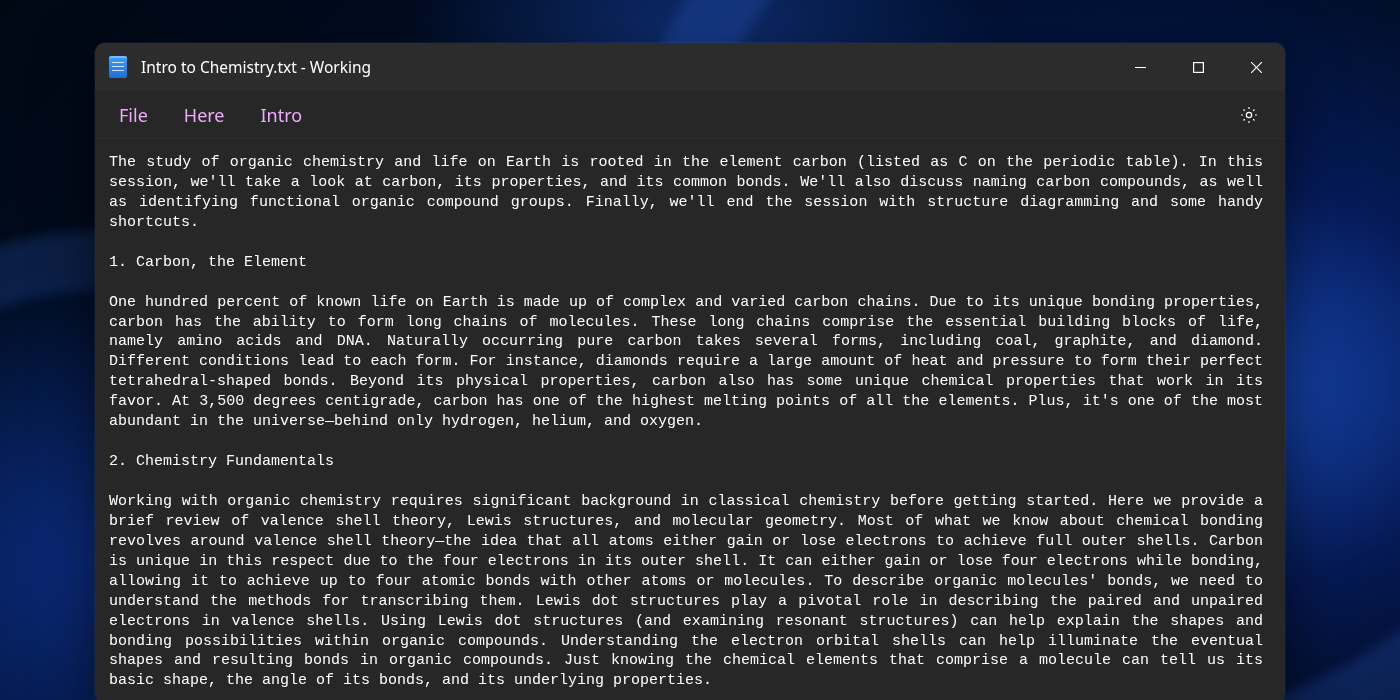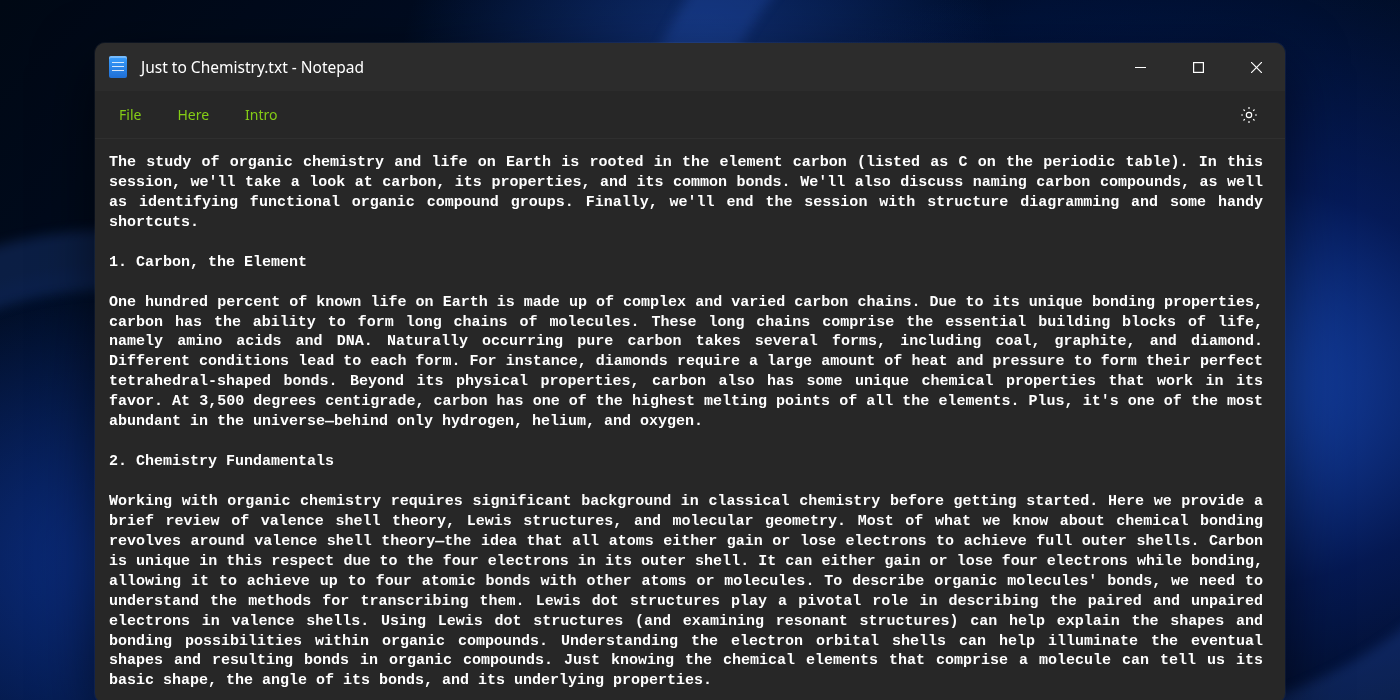--- a/index.html
+++ b/index.html
@@ -70,22 +70,22 @@
 
   .menubar {
     height: 48px;
     display: flex; align-items: center;
     padding: 0 6px;
     background: #272727;
     border-bottom: 1px solid rgba(255,255,255,0.04);
   }
   .menu-item {
     padding: 8px 18px;
-    font-size: 14px;
-    color: #84cc16;
+    font-size: 18px;
+    color: #f0abfc;
     border-radius: 5px;
     cursor: default;
   }
   .menu-spacer { flex: 1; }
   .settings-btn {
     width: 44px; height: 40px;
     display:flex; align-items:center; justify-content:center;
     border-radius: 5px; margin-right: 8px;
     cursor: default;
   }
@@ -100,41 +100,41 @@
     font-family: Consolas, "Courier New", monospace;
     font-size: 15px;
     line-height: 1.33;
     color: #ffffff;
     white-space: pre-wrap;
     word-wrap: break-word;
     overflow-y: auto;
     text-align: justify;
     text-justify: inter-word;
   }
-  .editor p { margin-bottom: 1.33em; font-weight: bold; }
+  .editor p { margin-bottom: 1.33em; }
   .editor p:last-child { margin-bottom: 4px; }
 
   
   .editor::-webkit-scrollbar { width: 14px; }
   .editor::-webkit-scrollbar-track { background: #272727; }
   .editor::-webkit-scrollbar-thumb { background: #5a5a5a; border-radius: 7px; border: 3px solid #272727; }
   .editor::-webkit-scrollbar-button:single-button {
     height: 14px; background: #272727;
   }
 </style>
 </head>
 <body>
 
 <div class="wallpaper"></div>
 
 <div class="window">
 
   <div class="titlebar">
     <div class="app-icon"></div>
-    <div class="title-text">Just to Chemistry.txt - Notepad</div>
+    <div class="title-text">Intro to Chemistry.txt - Working</div>
     <div class="win-controls">
       <div class="win-btn">
         <svg viewBox="0 0 11 11">
             <line x1="0" y1="5.5" x2="11" y2="5.5"></line>
           </svg>
       </div>
       <div class="win-btn">
         <svg viewBox="0 0 11 11">
             <rect x="0.6" y="0.6" width="9.8" height="9.8"></rect>
           </svg>

